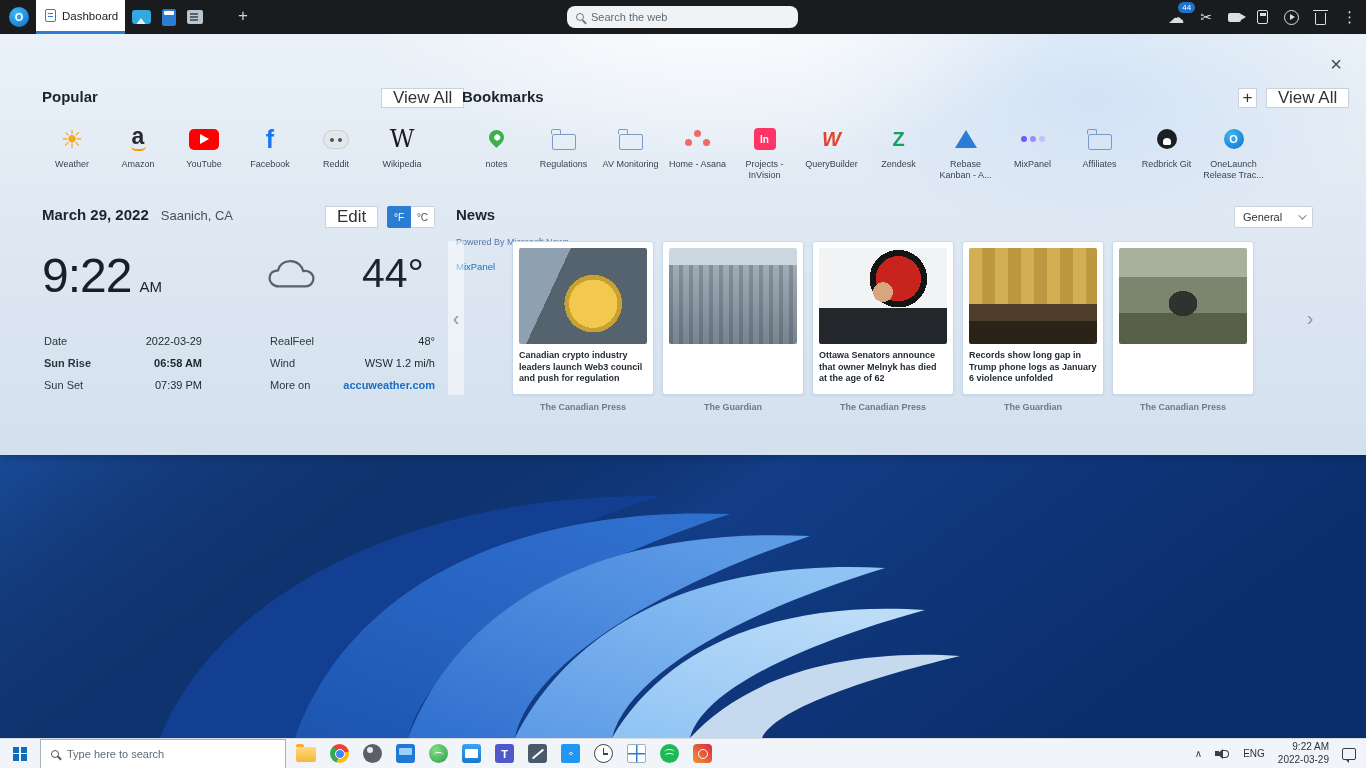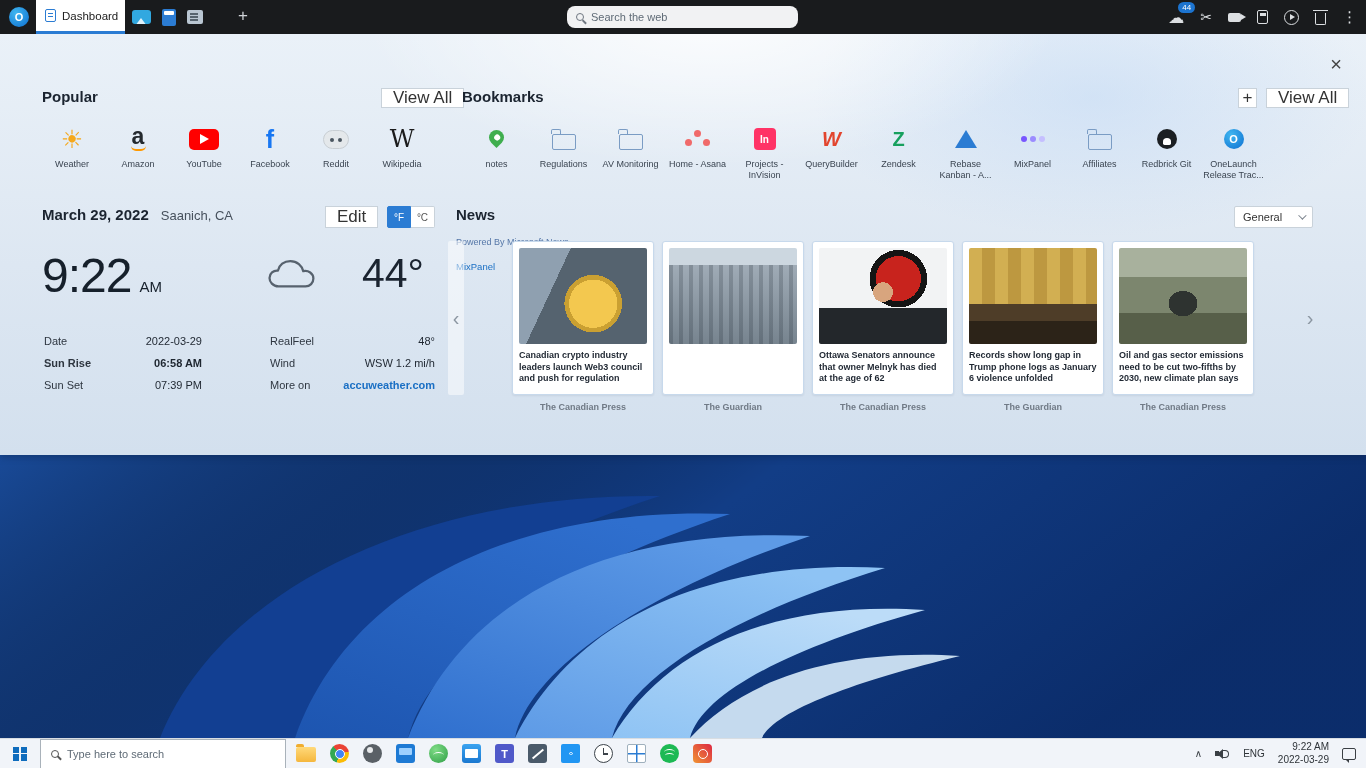--- a/index.html
+++ b/index.html
@@ -448,21 +448,20 @@
       <div class="cardwrap">
         <div class="card">
           <div class="cimg img4"></div>
           <div class="chead">Records show long gap in Trump phone logs as January 6 violence unfolded</div>
         </div>
         <div class="csrc">The Guardian</div>
       </div>
       <div class="cardwrap">
         <div class="card">
           <div class="cimg img5"></div>
-          <div class="chead">Oil and gas sector emissions need to be cut two-fifths by 2030, new climate plan says</div>
         </div>
         <div class="csrc">The Canadian Press</div>
       </div>
     </div>
     <div class="car-edge" style="left:1302px; top:207px; background:transparent;">›</div>
   </div>
 </div>
 
 <div class="taskbar">
   <div class="start">

